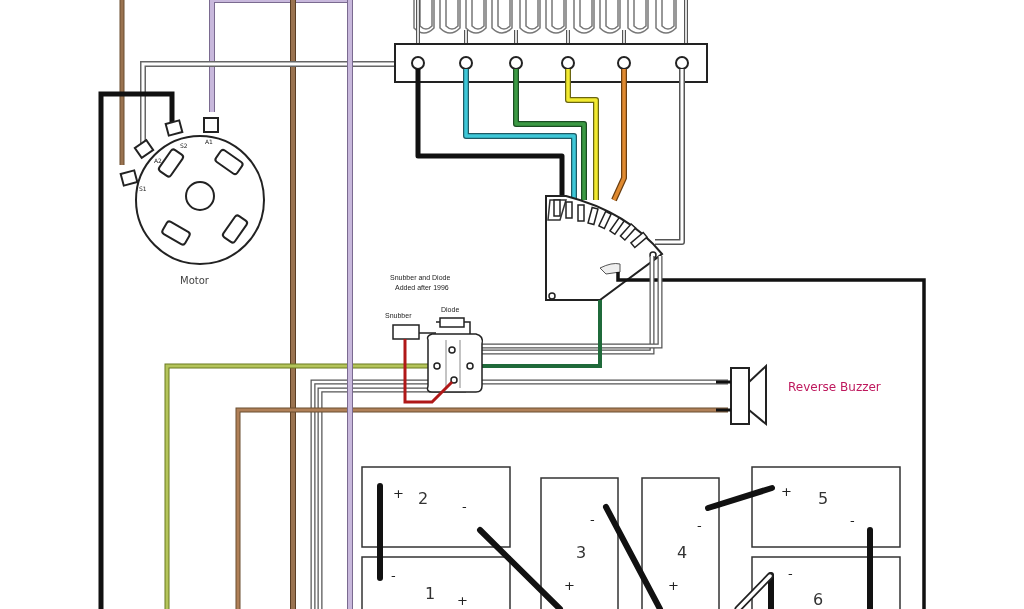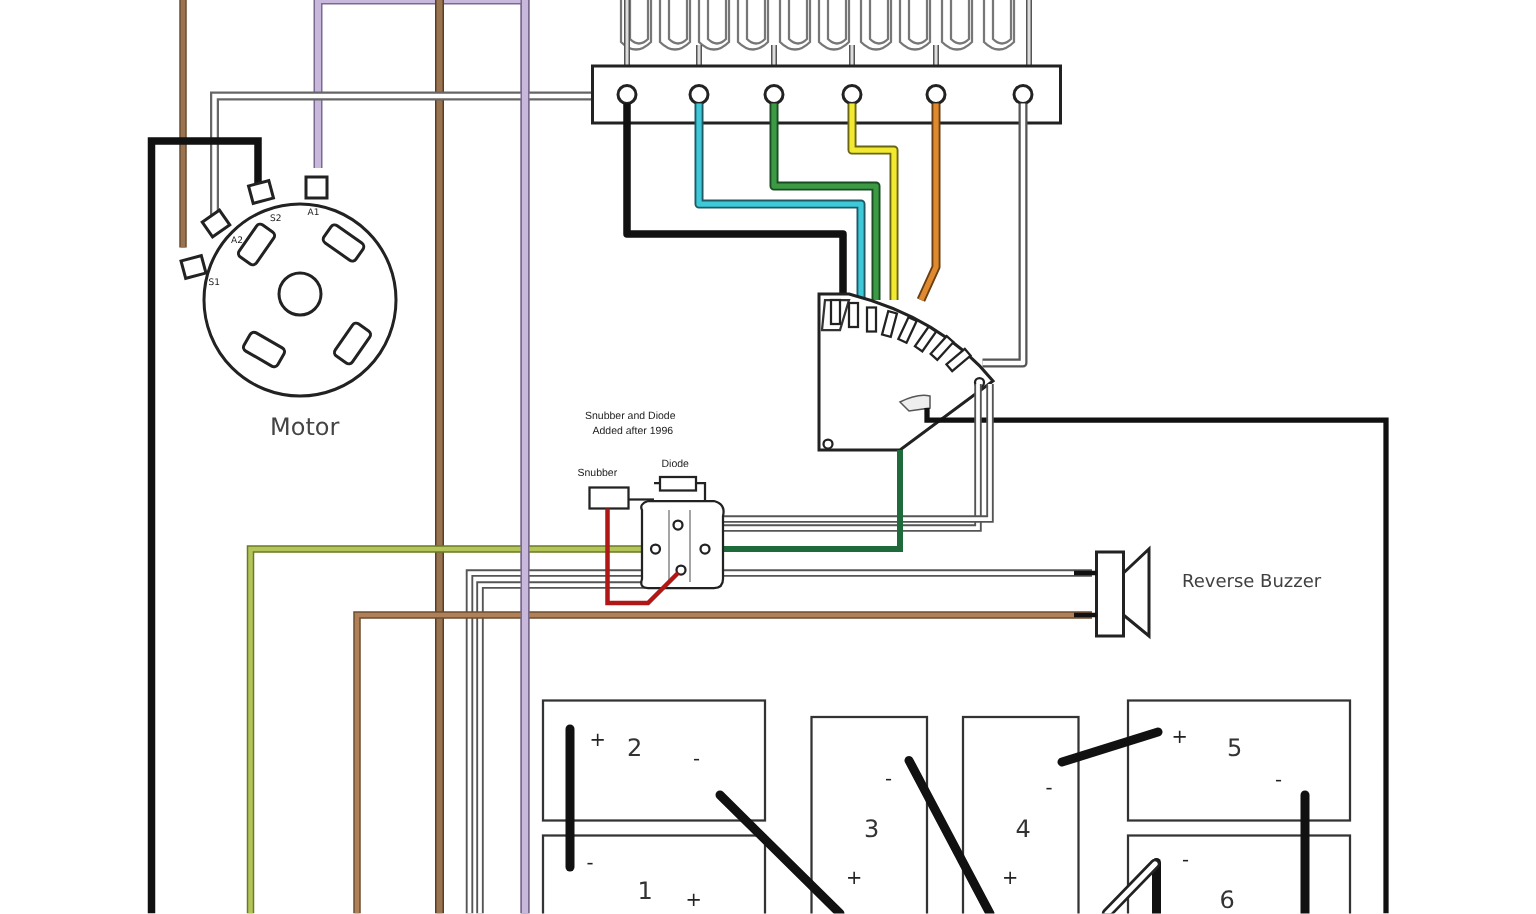--- a/index.html
+++ b/index.html
@@ -1,21 +1,21 @@
 <!DOCTYPE html>
 <html><head>
 <meta charset="utf-8">
 <style>
   html, body { margin: 0; padding: 0; background: #ffffff; }
   body { width: 1024px; height: 609px; overflow: hidden; position: relative; font-family: "DejaVu Sans", sans-serif; }
   svg { position: absolute; left: 0; top: 0; }
   .lbl { position: absolute; color: #333; white-space: nowrap; }
   .small { font-size: 7px; font-family: "Liberation Sans", sans-serif; color: #222; }
-  .motor-lbl { font-size: 16px; color: #444; }
-  .buzzer-lbl { font-size: 12px; color: #404040; }
+  .motor-lbl { font-size: 10px; color: #444; }
+  .buzzer-lbl { font-size: 12px; color: #be185d; }
   .term { font-size: 6px; color: #222; }
   .batnum { font-size: 16px; color: #333; }
   .sign { font-size: 13px; color: #222; }
 </style>
 </head>
 <body>
 
 <svg width="1024" height="609" viewBox="0 0 1024 609">
 
   <g>

